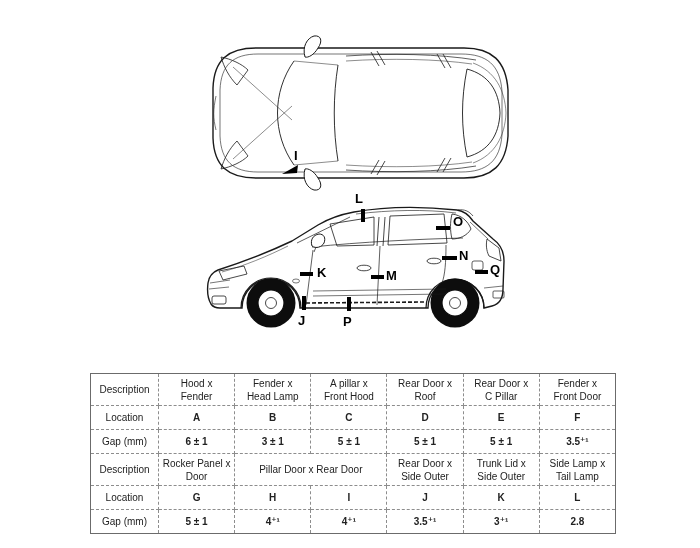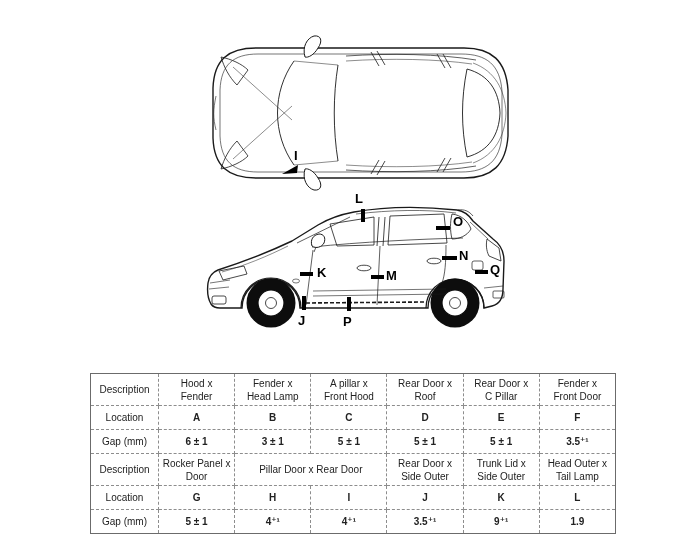--- a/index.html
+++ b/index.html
@@ -199,35 +199,35 @@
     </tr>
     <tr style="height:32px">
       <td class="rowhead">Description</td>
       <td class="desc">Rocker Panel x
 Door</td>
       <td class="desc" colspan="2">Pillar Door x Rear Door</td>
       <td class="desc">Rear Door x
 Side Outer</td>
       <td class="desc">Trunk Lid x
 Side Outer</td>
-      <td class="desc">Head Outer x
+      <td class="desc">Side Lamp x
 Tail Lamp</td>
     </tr>
     <tr style="height:24px">
       <td class="rowhead">Location</td>
       <td class="val">G</td>
       <td class="val">H</td>
       <td class="val">I</td>
       <td class="val">J</td>
       <td class="val">K</td>
       <td class="val">L</td>
     </tr>
     <tr style="height:24px">
       <td class="rowhead">Gap (mm)</td>
       <td class="val">5 ± 1</td>
       <td class="val">4⁺¹</td>
       <td class="val">4⁺¹</td>
       <td class="val">3.5⁺¹</td>
-      <td class="val">9⁺¹</td>
-      <td class="val">1.9</td>
+      <td class="val">3⁺¹</td>
+      <td class="val">2.8</td>
     </tr>
   </tbody>
 </table>
 
 </body></html>

